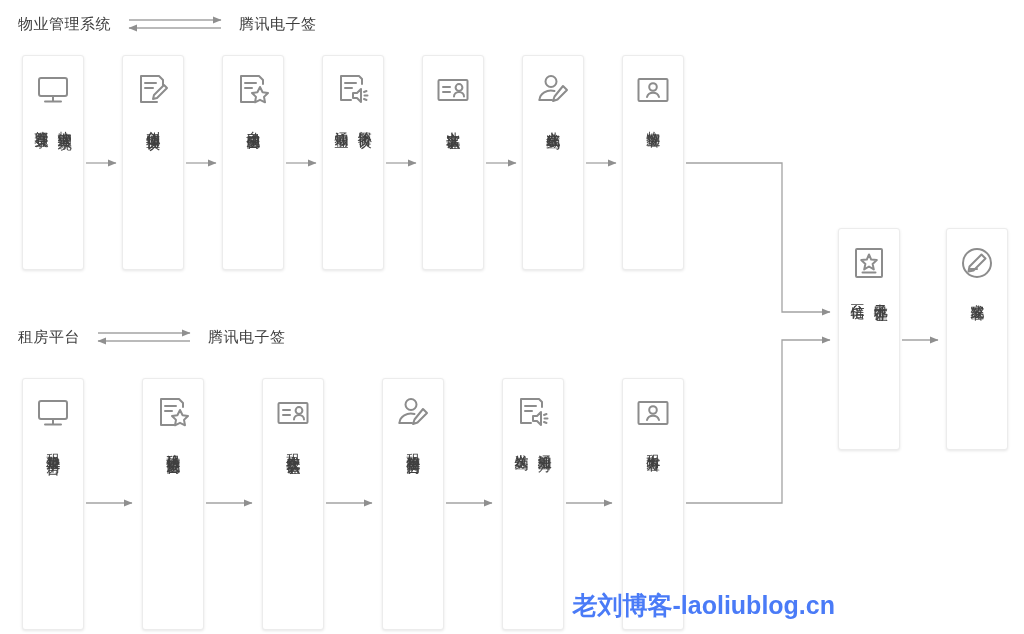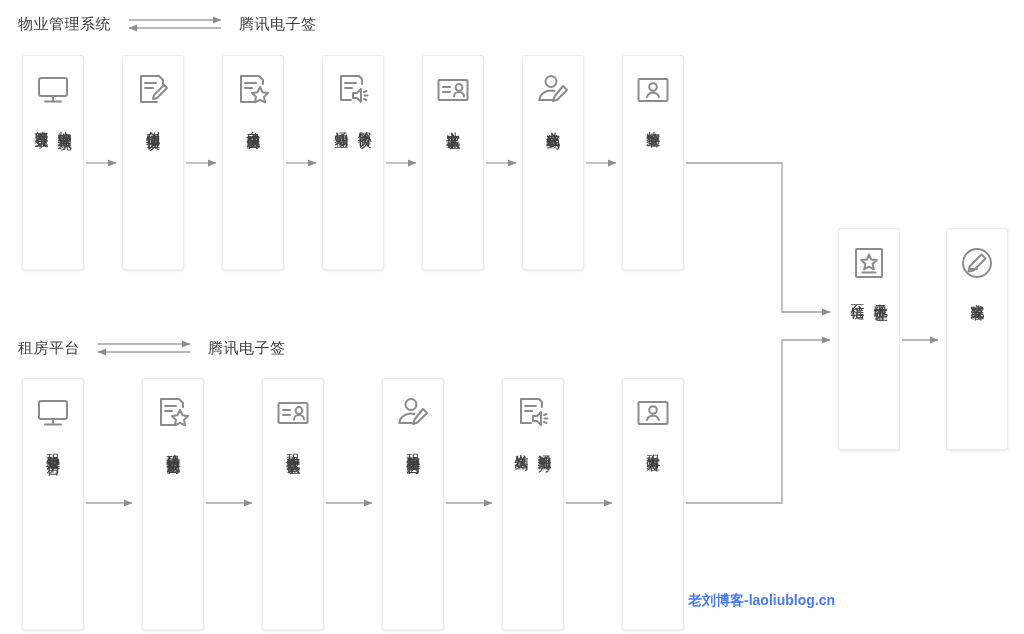--- a/index.html
+++ b/index.html
@@ -48,22 +48,22 @@
     color:#3f3f3f;letter-spacing:1px;
     white-space:nowrap;
     font-family:"Liberation Sans","DejaVu Sans",sans-serif;
   }
 
   
   .conn{position:absolute;left:0;top:0;width:1024px;height:634px;pointer-events:none;}
 
   
   .watermark{
-    position:absolute;right:14px;bottom:24px;
-    font-size:14px;font-weight:bold;color:#4a7bf7;
+    position:absolute;right:14px;bottom:12px;
+    font-size:25px;font-weight:bold;color:#4a7bf7;
     letter-spacing:0px;white-space:nowrap;
     font-family:"Liberation Sans","DejaVu Sans",sans-serif;
   }
 </style>
 </head>
 <body>
 
 <div id="stage">
 
   <svg class="conn" viewBox="0 0 1024 634" xmlns="http://www.w3.org/2000/svg">
@@ -222,21 +222,21 @@
           <circle cx="17" cy="14" r="3.8"></circle>
           <path d="M11,24 a6.2,5.6 0 0 1 12,0"></path>
         </g>
       </svg>
     </div>
     <div class="node-label">
       <span class="vcol">物业签署</span>
     </div>
   </div>
 
-  <div class="lane-header" style="left:18px;top:334px;align-items:center;">
+  <div class="lane-header" style="left:18px;top:323px;align-items:center;">
     <span class="lane-title">租房平台</span>
     <span class="lane-exchange">
       <svg width="108" height="22" viewBox="0 0 108 22" xmlns="http://www.w3.org/2000/svg">
         <g stroke="#a3a3a3" stroke-width="1.3" fill="none">
           <line x1="8" y1="7" x2="100" y2="7" marker-end="url(#ah2)"></line>
           <line x1="100" y1="15" x2="8" y2="15" marker-end="url(#ah2)"></line>
         </g>
       </svg>
     </span>
     <span class="lane-title">腾讯电子签</span>

